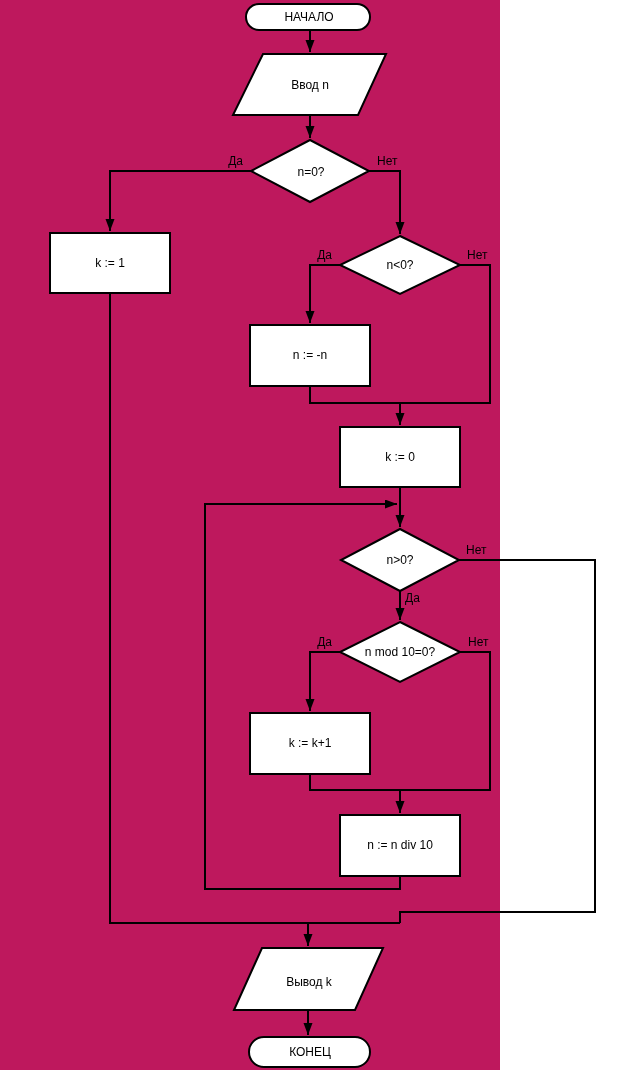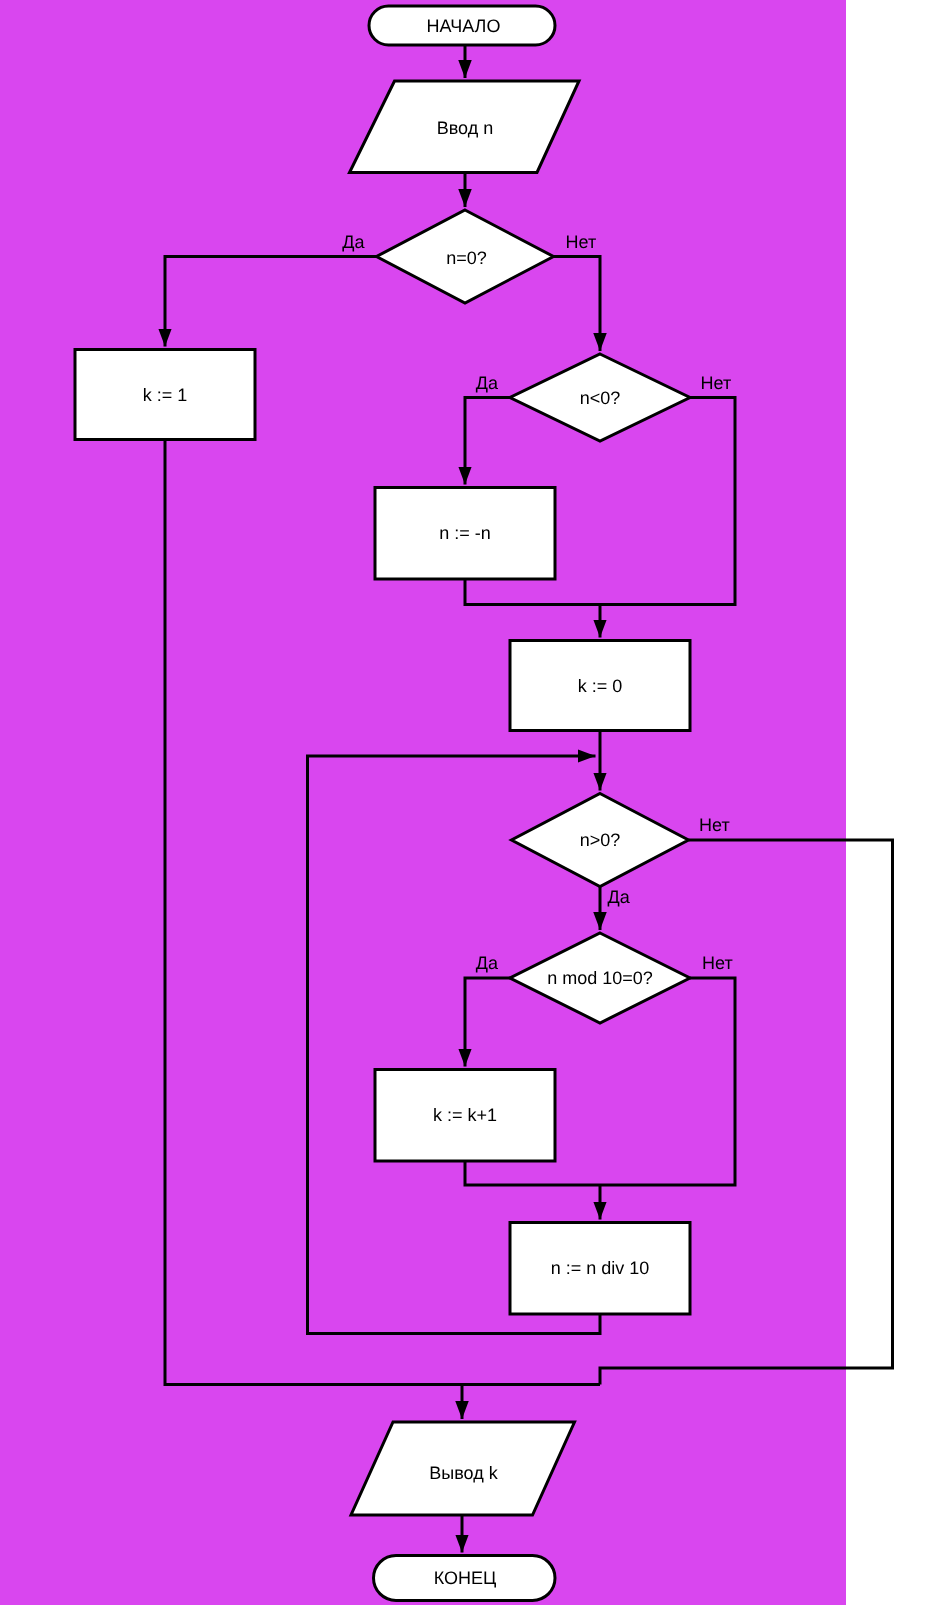--- a/index.html
+++ b/index.html
@@ -2,23 +2,23 @@
 <html><head>
 <meta charset="utf-8">
 <style>
   html, body {
     margin: 0;
     padding: 0;
     background: #ffffff;
   }
   .stage {
     position: relative;
-    width: 564px;
+    width: 500px;
     height: 1070px;
-    background: #d946ef;
+    background: #be185d;
   }
   svg {
     display: block;
   }
   .shape {
     fill: #ffffff;
     stroke: #000000;
     stroke-width: 2;
   }
   .edge {

